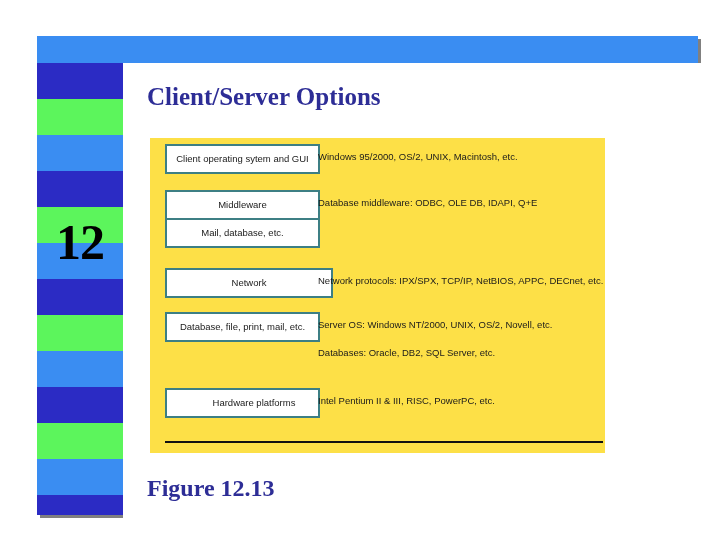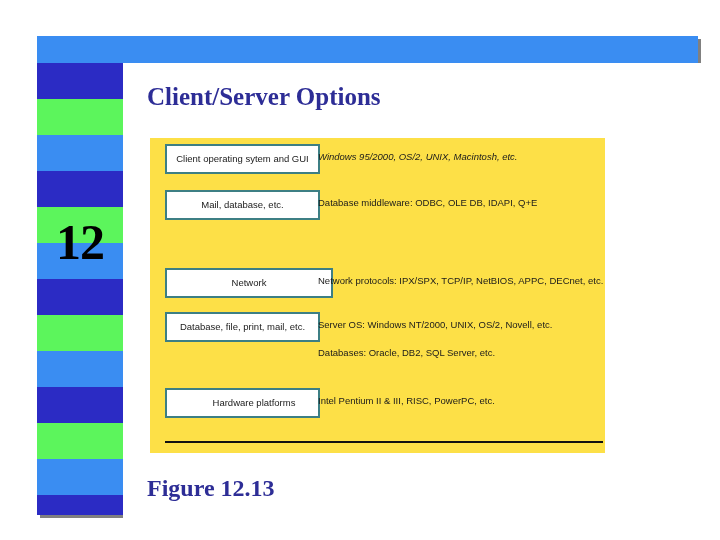--- a/index.html
+++ b/index.html
@@ -108,21 +108,21 @@
     line-height: 26px;
     text-align: center;
     font-family: "Liberation Sans", sans-serif;
     font-size: 9.5px;
     color: #1a1a1a;
     background: #ffffff;
     white-space: nowrap;
     overflow: visible;
   }
   .box-cell + .box-cell {
-    border-top: 4px solid #6d28d9;
+    border-top: 2px solid #6d28d9;
   }
 
   .side-label {
     position: absolute;
     font-family: "Liberation Sans", sans-serif;
     font-size: 9.5px;
     color: #1a1a1a;
     white-space: nowrap;
     line-height: 26px;
     height: 26px;
@@ -215,22 +215,23 @@
   </div>
 
   <div id="slide-title">Client/Server Options</div>
 
   <div id="figure">
 
     <div id="fig-boxes">
         <div class="box-group" style="top: 6px; width: 155px; border-color: rgb(61, 127, 132);">
           <div class="box-cell" style="border-top-color: rgb(61, 127, 132);">Client operating sytem and GUI</div>
         </div>
-        <div class="side-label" style="top: 6px; left: 168px; font-style: italic;">Windows 95/2000, OS/2, UNIX, Macintosh, etc.</div>
+        <div class="side-label" style="top: 6px; left: 168px;">Windows 95/2000, OS/2, UNIX, Macintosh, etc.</div>
         <div class="box-group" style="top: 52px; width: 155px; border-color: rgb(61, 127, 132);">
+          <div class="box-cell" style="border-top-color: rgb(61, 127, 132);">Middleware</div>
           <div class="box-cell" style="border-top-color: rgb(61, 127, 132);">Mail, database, etc.</div>
         </div>
         <div class="side-label" style="top: 52px; left: 168px;">Database middleware: ODBC, OLE DB, IDAPI, Q+E</div>
         <div class="box-group" style="top: 130px; width: 168px; border-color: rgb(61, 127, 132);">
           <div class="box-cell" style="border-top-color: rgb(61, 127, 132);">Network</div>
         </div>
         <div class="side-label" style="top: 130px; left: 168px;">Network protocols:  IPX/SPX, TCP/IP, NetBIOS, APPC, DECnet, etc.</div>
         <div class="box-group" style="top: 174px; width: 155px; border-color: rgb(61, 127, 132);">
           <div class="box-cell" style="border-top-color: rgb(61, 127, 132);">Database, file, print, mail, etc.</div>
         </div>

